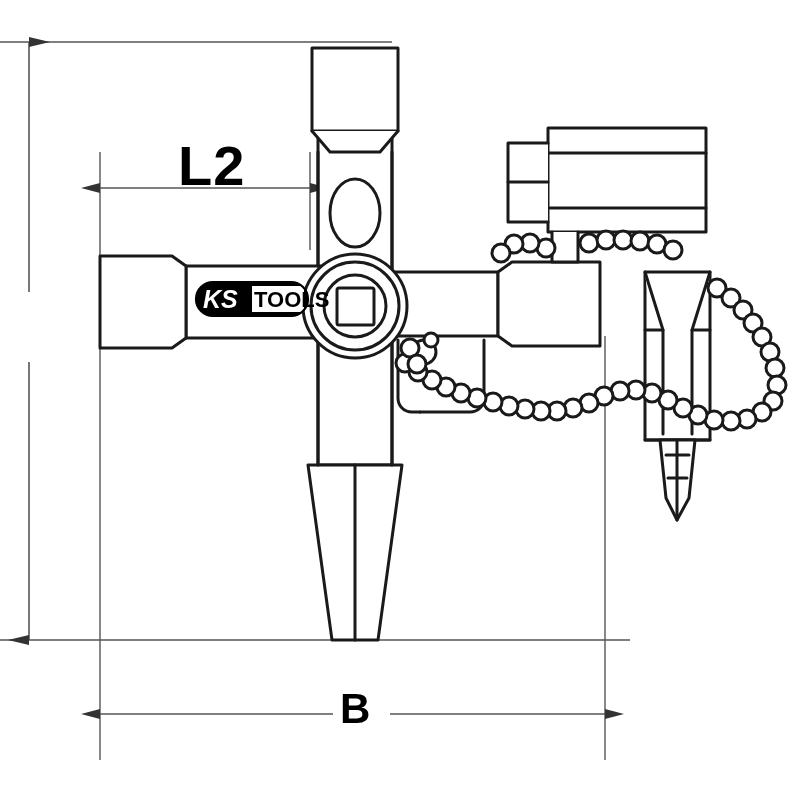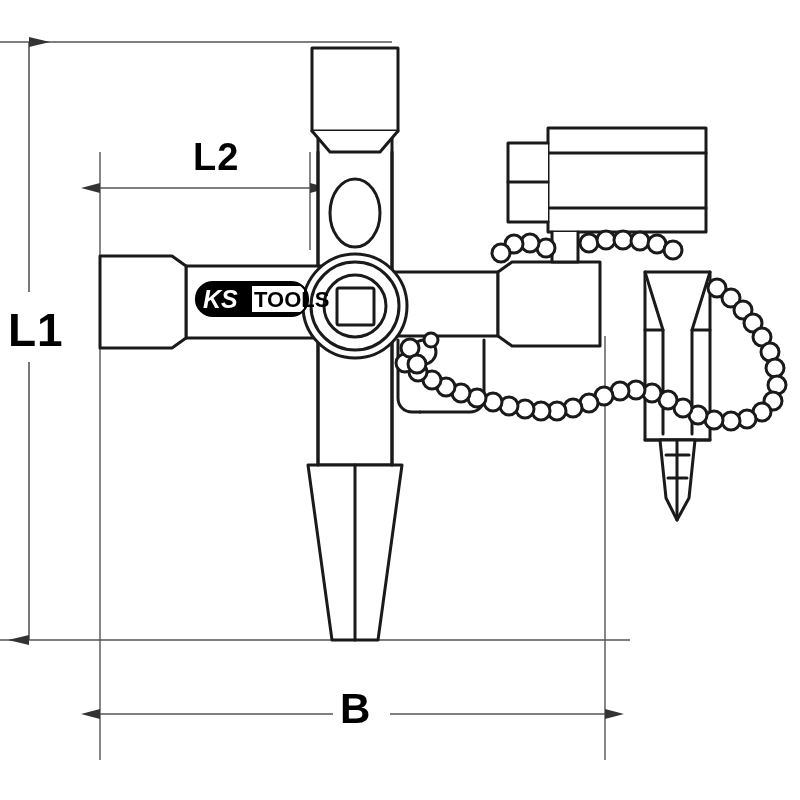--- a/index.html
+++ b/index.html
@@ -27,21 +27,21 @@
   .dim-label {
     position: absolute;
     font-family: "Liberation Sans", sans-serif;
     font-weight: 700;
     color: #000000;
     line-height: 1;
     white-space: nowrap;
     user-select: none;
   }
   #label-L1 { left: 8px;  top: 307px; font-size: 46px; letter-spacing: 1px; }
-  #label-L2 { left: 178px; top: 138px; font-size: 38px; letter-spacing: 1px; margin-left: 15px; }
+  #label-L2 { left: 178px; top: 138px; font-size: 56px; letter-spacing: 1px; }
   #label-B  { left: 340px; top: 688px; font-size: 42px; }
 </style>
 </head>
 <body>
 
 <div id="stage">
 
   <svg id="drawing" viewBox="0 0 800 800">
     <defs>
       <marker id="arrL" markerWidth="20" markerHeight="12" refX="19" refY="6" orient="auto" markerUnits="userSpaceOnUse">
@@ -193,19 +193,18 @@
 
     <g clip-path="url(#clipLogo)">
       <rect x="196" y="282" width="112" height="34" rx="17" fill="#000000"></rect>
       <rect x="252" y="286" width="52" height="26" fill="#ffffff"></rect>
     </g>
     <rect x="196" y="282" width="112" height="34" rx="17" fill="none" stroke="#000000" stroke-width="2.2"></rect>
     <text x="203" y="308" font-family="'Liberation Sans', sans-serif" font-size="25" font-weight="700" font-style="italic" fill="#ffffff">KS</text>
     <text x="254" y="307" font-family="'Liberation Sans', sans-serif" font-size="22" font-weight="700" fill="#000000">TOOLS</text>
   </svg>
 
-  <div class="dim-label" id="label-L1">L1</div>
 
   <div class="dim-label" id="label-L2">L2</div>
 
   <div class="dim-label" id="label-B">B</div>
 
 </div>
 
 </body></html>

